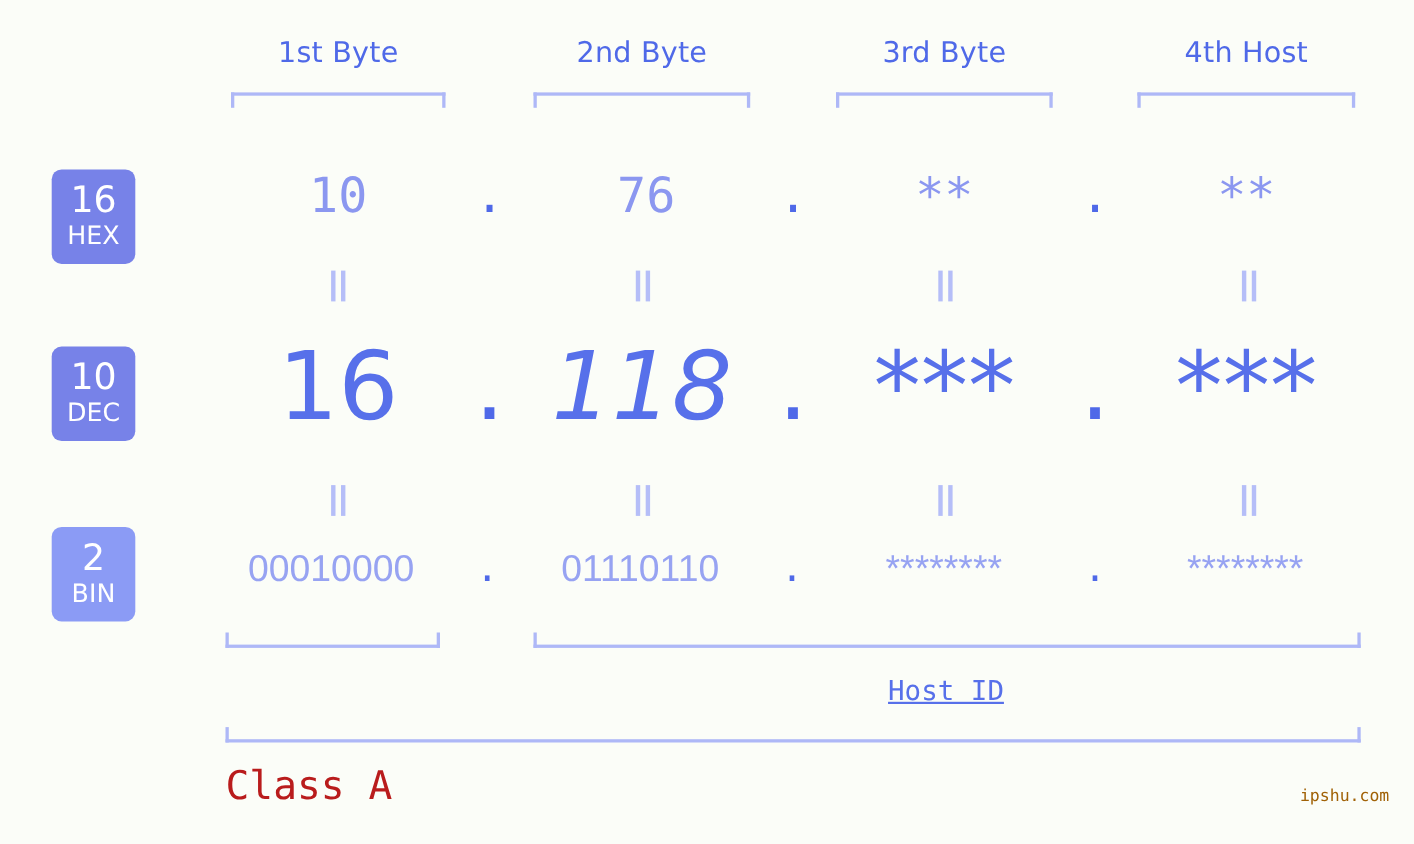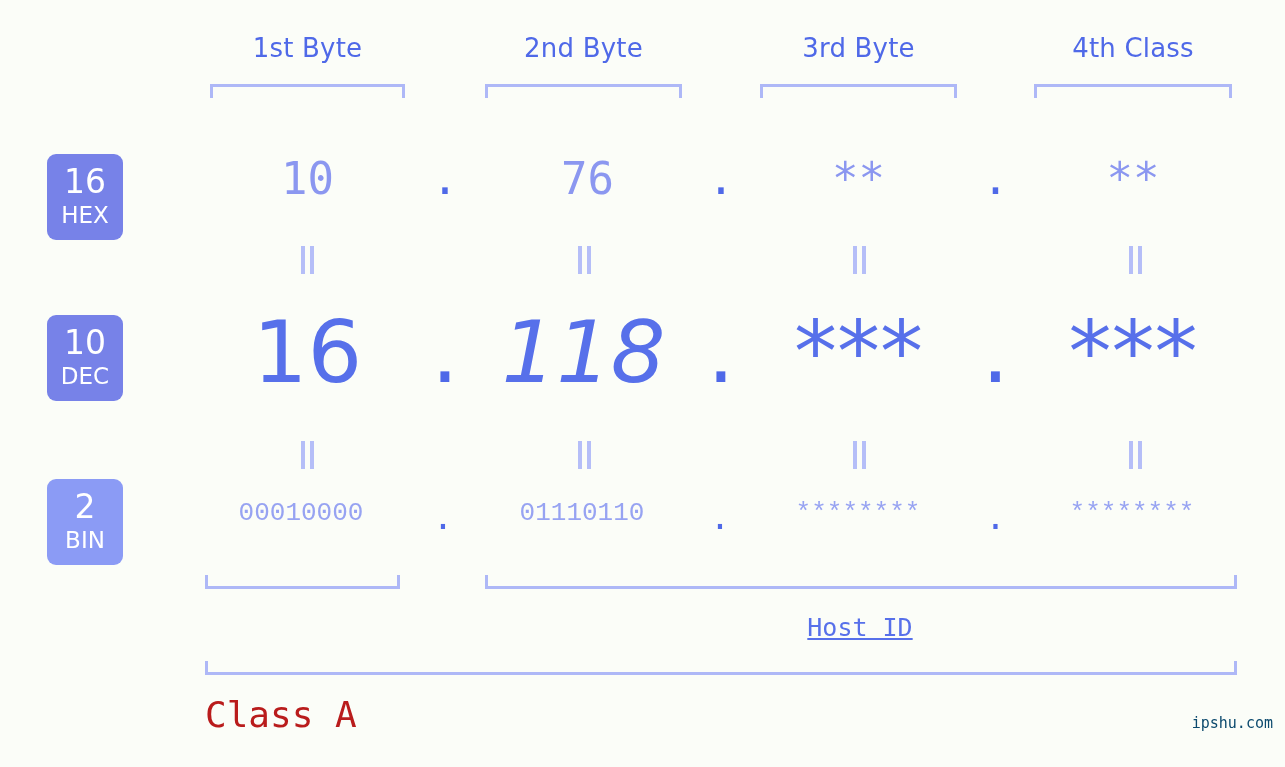--- a/index.html
+++ b/index.html
@@ -107,22 +107,22 @@
     top: 309px;
   }
   .dec-dot {
     font-family: "DejaVu Sans", sans-serif;
     font-size: 86px;
     color: #4f69e8;
     top: 309px;
   }
 
   .bin-val {
-    font-family: Liberation Mono, monospace;
-    font-size: 26px;
+    font-family: Liberation Sans, sans-serif;
+    font-size: 34px;
     color: #97a3f2;
     top: 500px;
   }
   .bin-dot {
     font-family: "DejaVu Sans Mono", monospace;
     font-size: 34px;
     color: #4f69e8;
     top: 500px;
   }
 
@@ -157,37 +157,37 @@
     position: absolute;
     font-family: "DejaVu Sans Mono", monospace;
     font-size: 36px;
     color: #b91c1c;
     text-align: left;
     white-space: nowrap;
   }
 
   .watermark {
     position: absolute;
-    right: 12px;
+    right: 22px;
     top: 714px;
     font-family: "DejaVu Sans Mono", monospace;
     font-size: 15px;
-    color: #0c4a6e;
+    color: #a16207;
     white-space: nowrap;
   }
 </style>
 </head>
 <body>
 
 <div id="stage">
 
   <div class="byte-label" style="left:210px; width:195px;">1st Byte</div>
   <div class="byte-label" style="left:485px; width:197px;">2nd Byte</div>
   <div class="byte-label" style="left:760px; width:197px;">3rd Byte</div>
-  <div class="byte-label" style="left:1034px; width:198px;">4th Class</div>
+  <div class="byte-label" style="left:1034px; width:198px;">4th Host</div>
 
   <div class="bracket-top" style="left:210px; top:84px; width:195px;"></div>
   <div class="bracket-top" style="left:485px; top:84px; width:197px;"></div>
   <div class="bracket-top" style="left:760px; top:84px; width:197px;"></div>
   <div class="bracket-top" style="left:1034px; top:84px; width:198px;"></div>
 
   <div class="badge" style="top:154px; height:86px; background:#7782e8;">
     <span class="num">16</span>
     <span class="name">HEX</span>
   </div>

